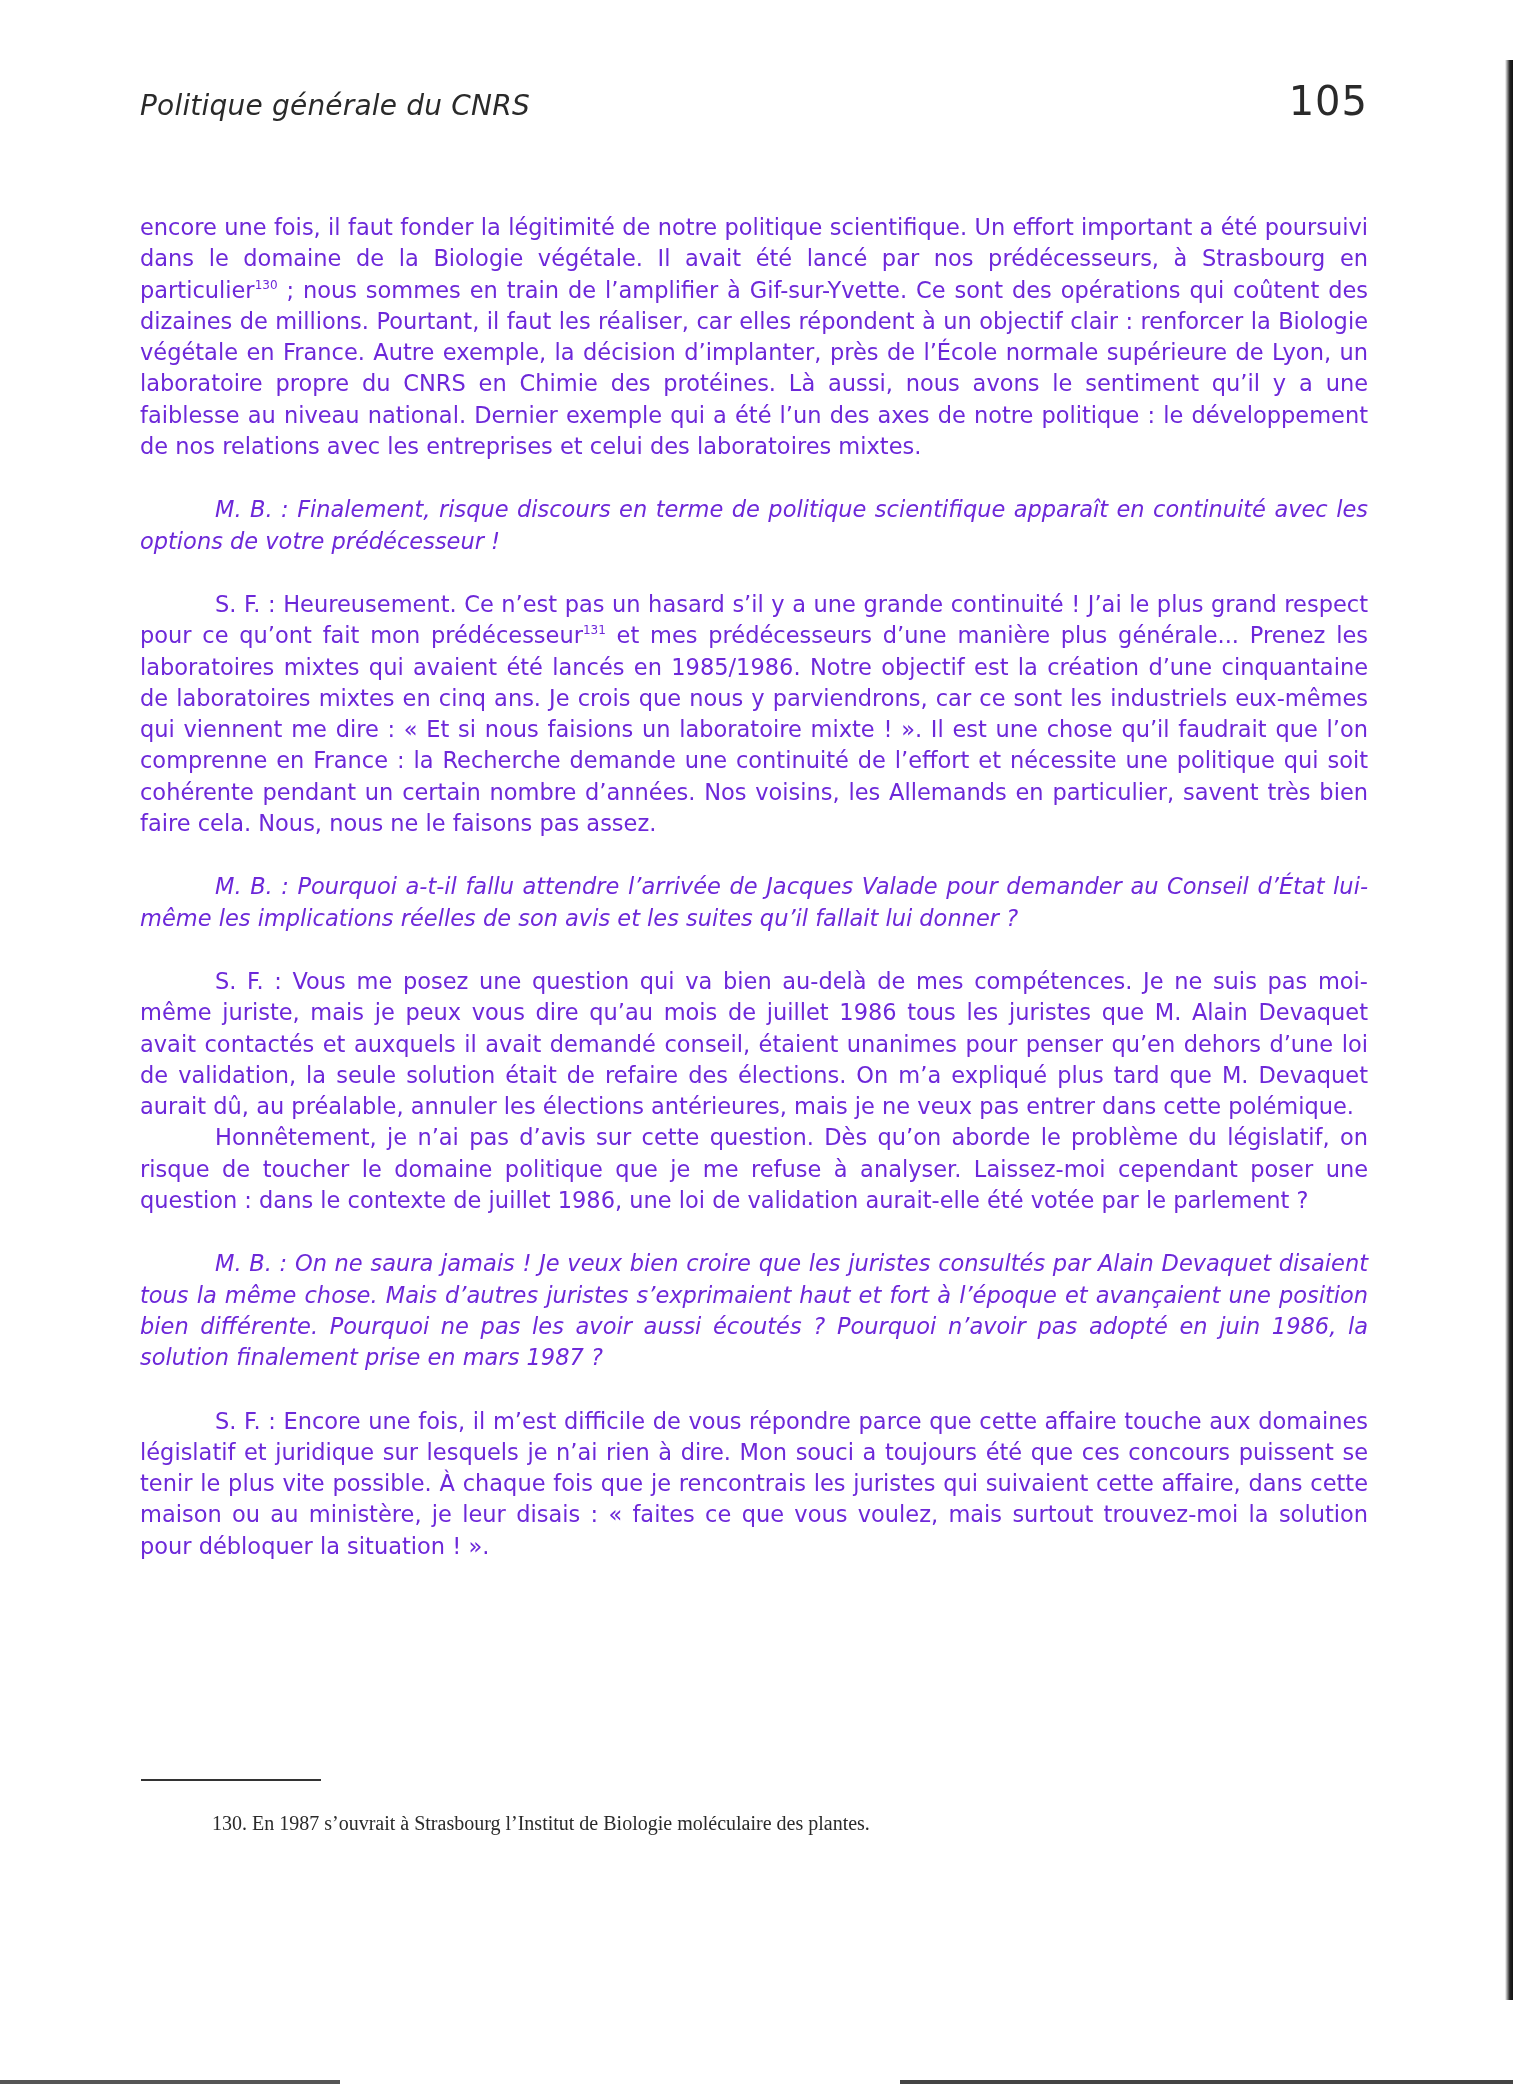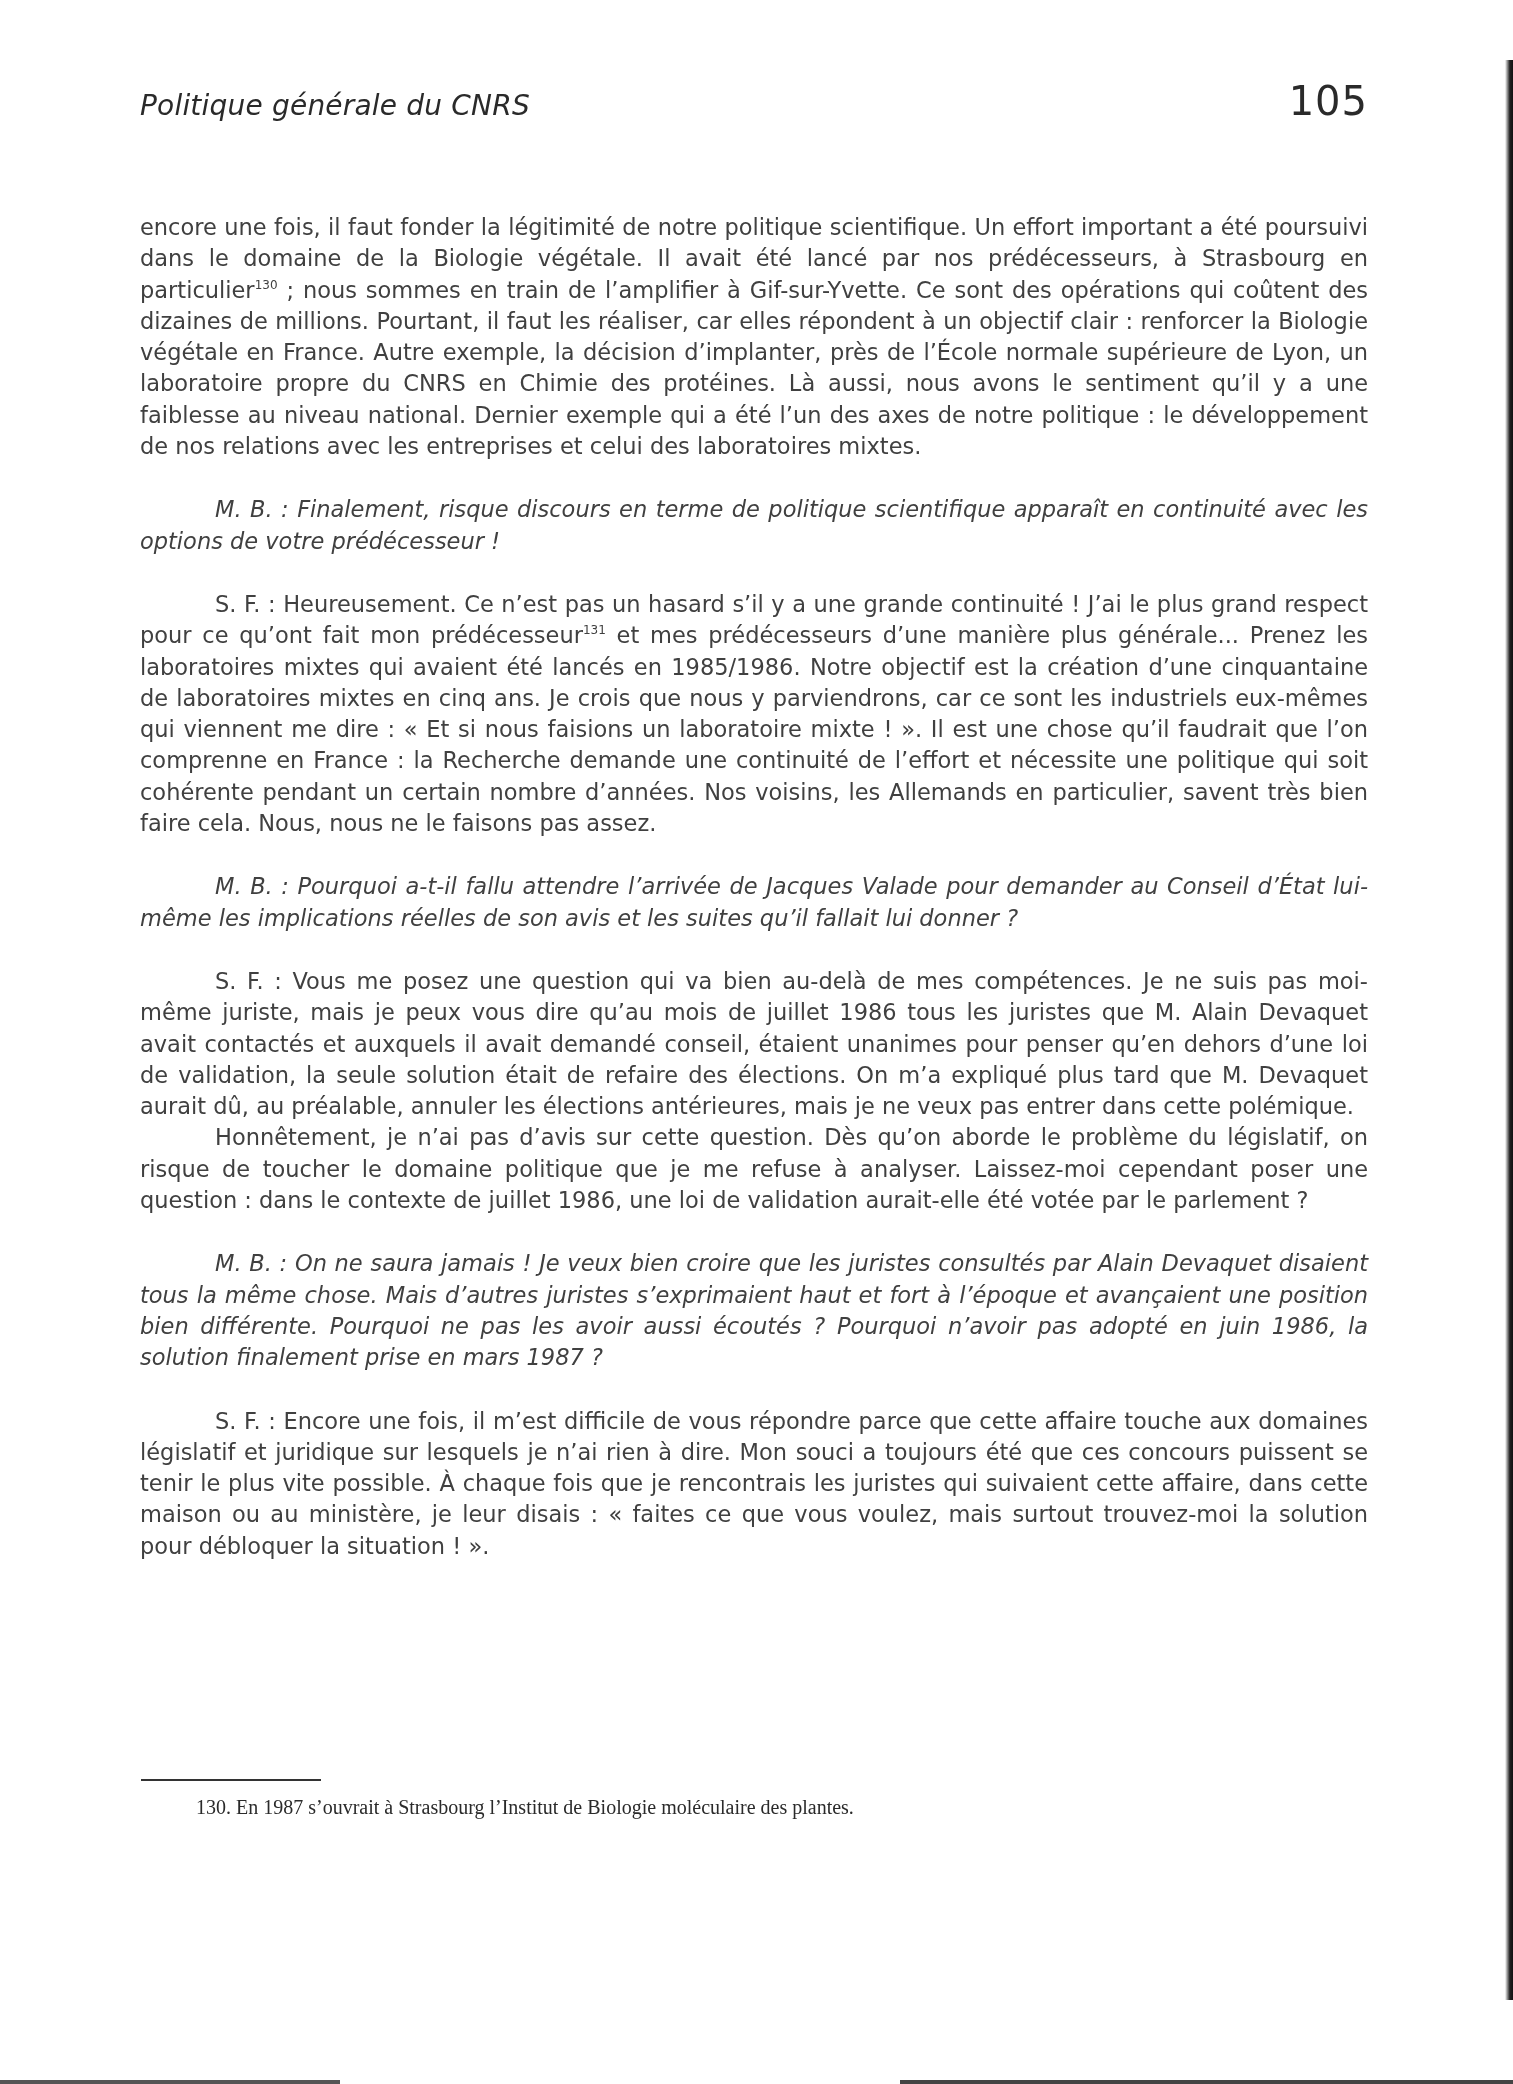--- a/index.html
+++ b/index.html
@@ -11,39 +11,39 @@
   }
   .running-head {
     position: absolute; left: 140px; top: 78px; width: 1228px;
     display: flex; justify-content: space-between; align-items: baseline;
     font-size: 30px; color: #2a2a2a;
   }
   .running-head .title { font-style: italic; font-size: 28px; letter-spacing: 0.2px; }
   .running-head .pageno { font-size: 40px; letter-spacing: 1px; }
   .body {
     position: absolute; left: 140px; top: 212px; width: 1228px;
-    font-size: 22.5px; line-height: 31.3px; color: #404040;
+    font-size: 22.5px; line-height: 31.3px; color: #6d28d9;
     text-align: justify;
   }
   .body p { margin: 0; }
   .body p.indent { text-indent: 75px; }
   .body p.gap { margin-top: 32px; }
   .body p.question { font-style: italic; }
   .speaker { font-style: normal; font-weight: normal; }
   .question .speaker { font-style: italic; font-weight: normal; }
   sup { font-size: 12px; line-height: 0; vertical-align: 9px; }
   .footnote-rule {
     position: absolute; left: 141px; top: 1779px; width: 180px; height: 0;
     border-top: 2px solid #333;
   }
   .footnotes {
     position: absolute; left: 196px; top: 1792px; width: 1100px;
     font-family: "Liberation Serif", serif; font-size: 20px; line-height: 30px; color: #2a2a2a;
   }
-  .footnotes .fn { margin: 0; }
+  .footnotes .fn { margin: 16px; }
   .scan-edge-right {
     position: absolute; right: 0; top: 60px; width: 8px; height: 1940px;
     background: linear-gradient(to right, #ffffff, #222 60%, #111);
   }
   .scan-edge-bottom-left {
     position: absolute; left: 0; bottom: 0; width: 340px; height: 4px; background: #555;
   }
   .scan-edge-bottom-right {
     position: absolute; left: 900px; bottom: 0; width: 613px; height: 4px; background: #444;
   }

